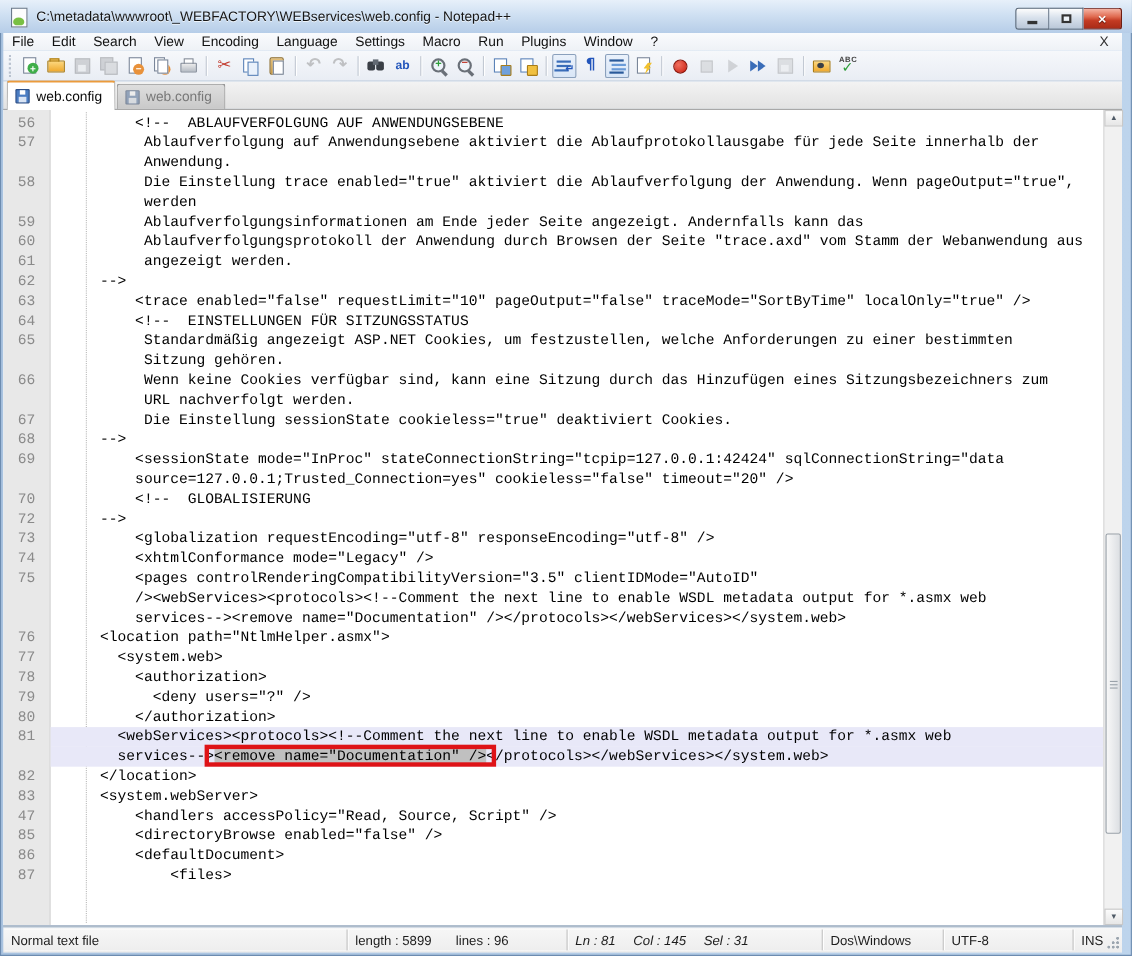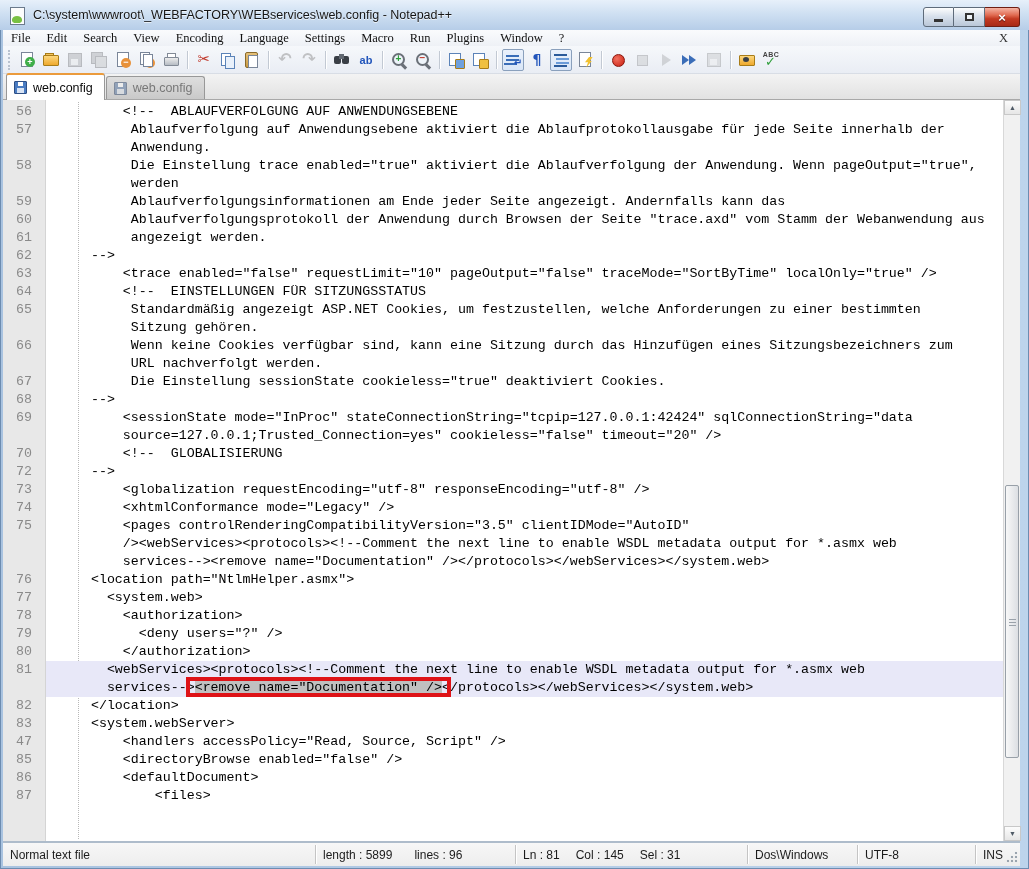--- a/index.html
+++ b/index.html
@@ -20,21 +20,21 @@
   .wbtn.min{border-radius:3px 0 0 3px;}
   .wbtn.max{border-left:none;}
   .wbtn.close{width:35px;border-left:none;border-radius:0 3px 3px 0;border-color:#6e1d12;
     background:linear-gradient(#f5b4a4,#e06a50 40%,#c33a22 60%,#a82a16);}
   .glyph-min{width:9px;height:3px;background:#333;margin-top:7px;}
   .glyph-max{width:9px;height:8px;border:2px solid #333;background:#eef3f8;}
   .glyph-close{color:#fff;font-weight:bold;font-size:13px;line-height:13px;text-shadow:0 1px 1px #501008;}
 
   
   .menubar{position:absolute;left:3px;right:9px;top:30px;height:16px;background:linear-gradient(#fafbfd,#eef1f6);
-    display:flex;align-items:center;font-size:12.5px;color:#111;font-family:Liberation Serif, serif;}
+    display:flex;align-items:center;font-size:12.5px;color:#111;}
   .menu-items{display:flex;align-items:center;height:100%;}
   .menu-item{padding:0 8px;height:100%;display:flex;align-items:center;cursor:default;}
   .menu-close-x{position:absolute;right:8px;top:0;height:100%;display:flex;align-items:center;font-size:12.5px;color:#333;padding:0 4px;}
 
   
   .toolbar{position:absolute;left:3px;right:9px;top:46px;height:28px;
     background:linear-gradient(#f6f8fb,#e9edf4);display:flex;align-items:center;padding-left:4px;border-bottom:1px solid #d8dde5;}
   .grip{width:4px;height:20px;margin:0 3px 0 1px;border-left:2px dotted #b9c2cf;}
   .tbtn{width:22px;height:22px;display:flex;align-items:center;justify-content:center;border:1px solid transparent;border-radius:2px;margin:0 1px;}
   .tbtn.pressed{border:1px solid #8aa0bc;background:linear-gradient(#eaf1fb,#d9e6f7);}
@@ -123,33 +123,33 @@
     font-size:7px;color:#4f5a66;background:linear-gradient(#fcfcfc,#e6e6e6);border:1px solid #c8c8c8;}
   .sbtn.up{top:0;} .sbtn.down{bottom:0;}
   .thumb{position:absolute;left:1px;top:385px;width:14px;height:273px;border:1px solid #98a0a8;border-radius:2px;
     background:linear-gradient(90deg,#f8f8f8,#dcdfe3);}
   .thumb::after{content:"";position:absolute;left:3px;top:50%;width:7px;height:1px;background:#9aa2aa;box-shadow:0 -3px 0 #9aa2aa,0 3px 0 #9aa2aa;}
 
   
   .statusbar{position:absolute;left:3px;right:9px;top:841px;height:25px;background:linear-gradient(#f7f7f7,#ededed);
     border-top:2px solid #aebccb;display:flex;align-items:center;font-size:12px;color:#1c1c1c;}
   .sb{height:19px;display:flex;align-items:center;padding-left:7px;border-right:1px solid #c4c4c4;box-shadow:1px 0 0 #fff;}
-  .sb1{flex:0 0 313px;text-align:right;} .sb2{flex:0 0 200px;gap:22px;} .sb3{flex:0 0 232px;gap:16px;}
+  .sb1{flex:0 0 313px;text-align:right;} .sb2{flex:0 0 200px;gap:22px;} .sb3{flex:0 0 232px;gap:16px;font-style:italic;}
   .sb4{flex:0 0 110px;} .sb5{flex:0 0 118px;} .sb6{flex:1;border-right:none;box-shadow:none;}
   .sgrip{position:absolute;right:2px;bottom:3px;width:12px;height:12px;
     background:radial-gradient(circle at 2px 10px,#9aa4ae 1px,transparent 1.6px),radial-gradient(circle at 6px 10px,#9aa4ae 1px,transparent 1.6px),radial-gradient(circle at 10px 10px,#9aa4ae 1px,transparent 1.6px),radial-gradient(circle at 6px 6px,#9aa4ae 1px,transparent 1.6px),radial-gradient(circle at 10px 6px,#9aa4ae 1px,transparent 1.6px),radial-gradient(circle at 10px 2px,#9aa4ae 1px,transparent 1.6px);}
 </style>
 </head>
 <body>
 
 <div class="window">
 
   <div class="titlebar">
     <div class="app-icon"></div>
-    <div class="title-text">C:\system\wwwroot\_WEBFACTORY\WEBservices\web.config - Notepad++</div>
+    <div class="title-text">C:\metadata\wwwroot\_WEBFACTORY\WEBservices\web.config - Notepad++</div>
     <div class="win-controls">
       <div class="wbtn min">
           <span class="glyph-min"></span>
         </div>
       <div class="wbtn max">
           <span class="glyph-max"></span>
         </div>
       <div class="wbtn close">
           <span class="glyph-close">×</span>
         </div>

